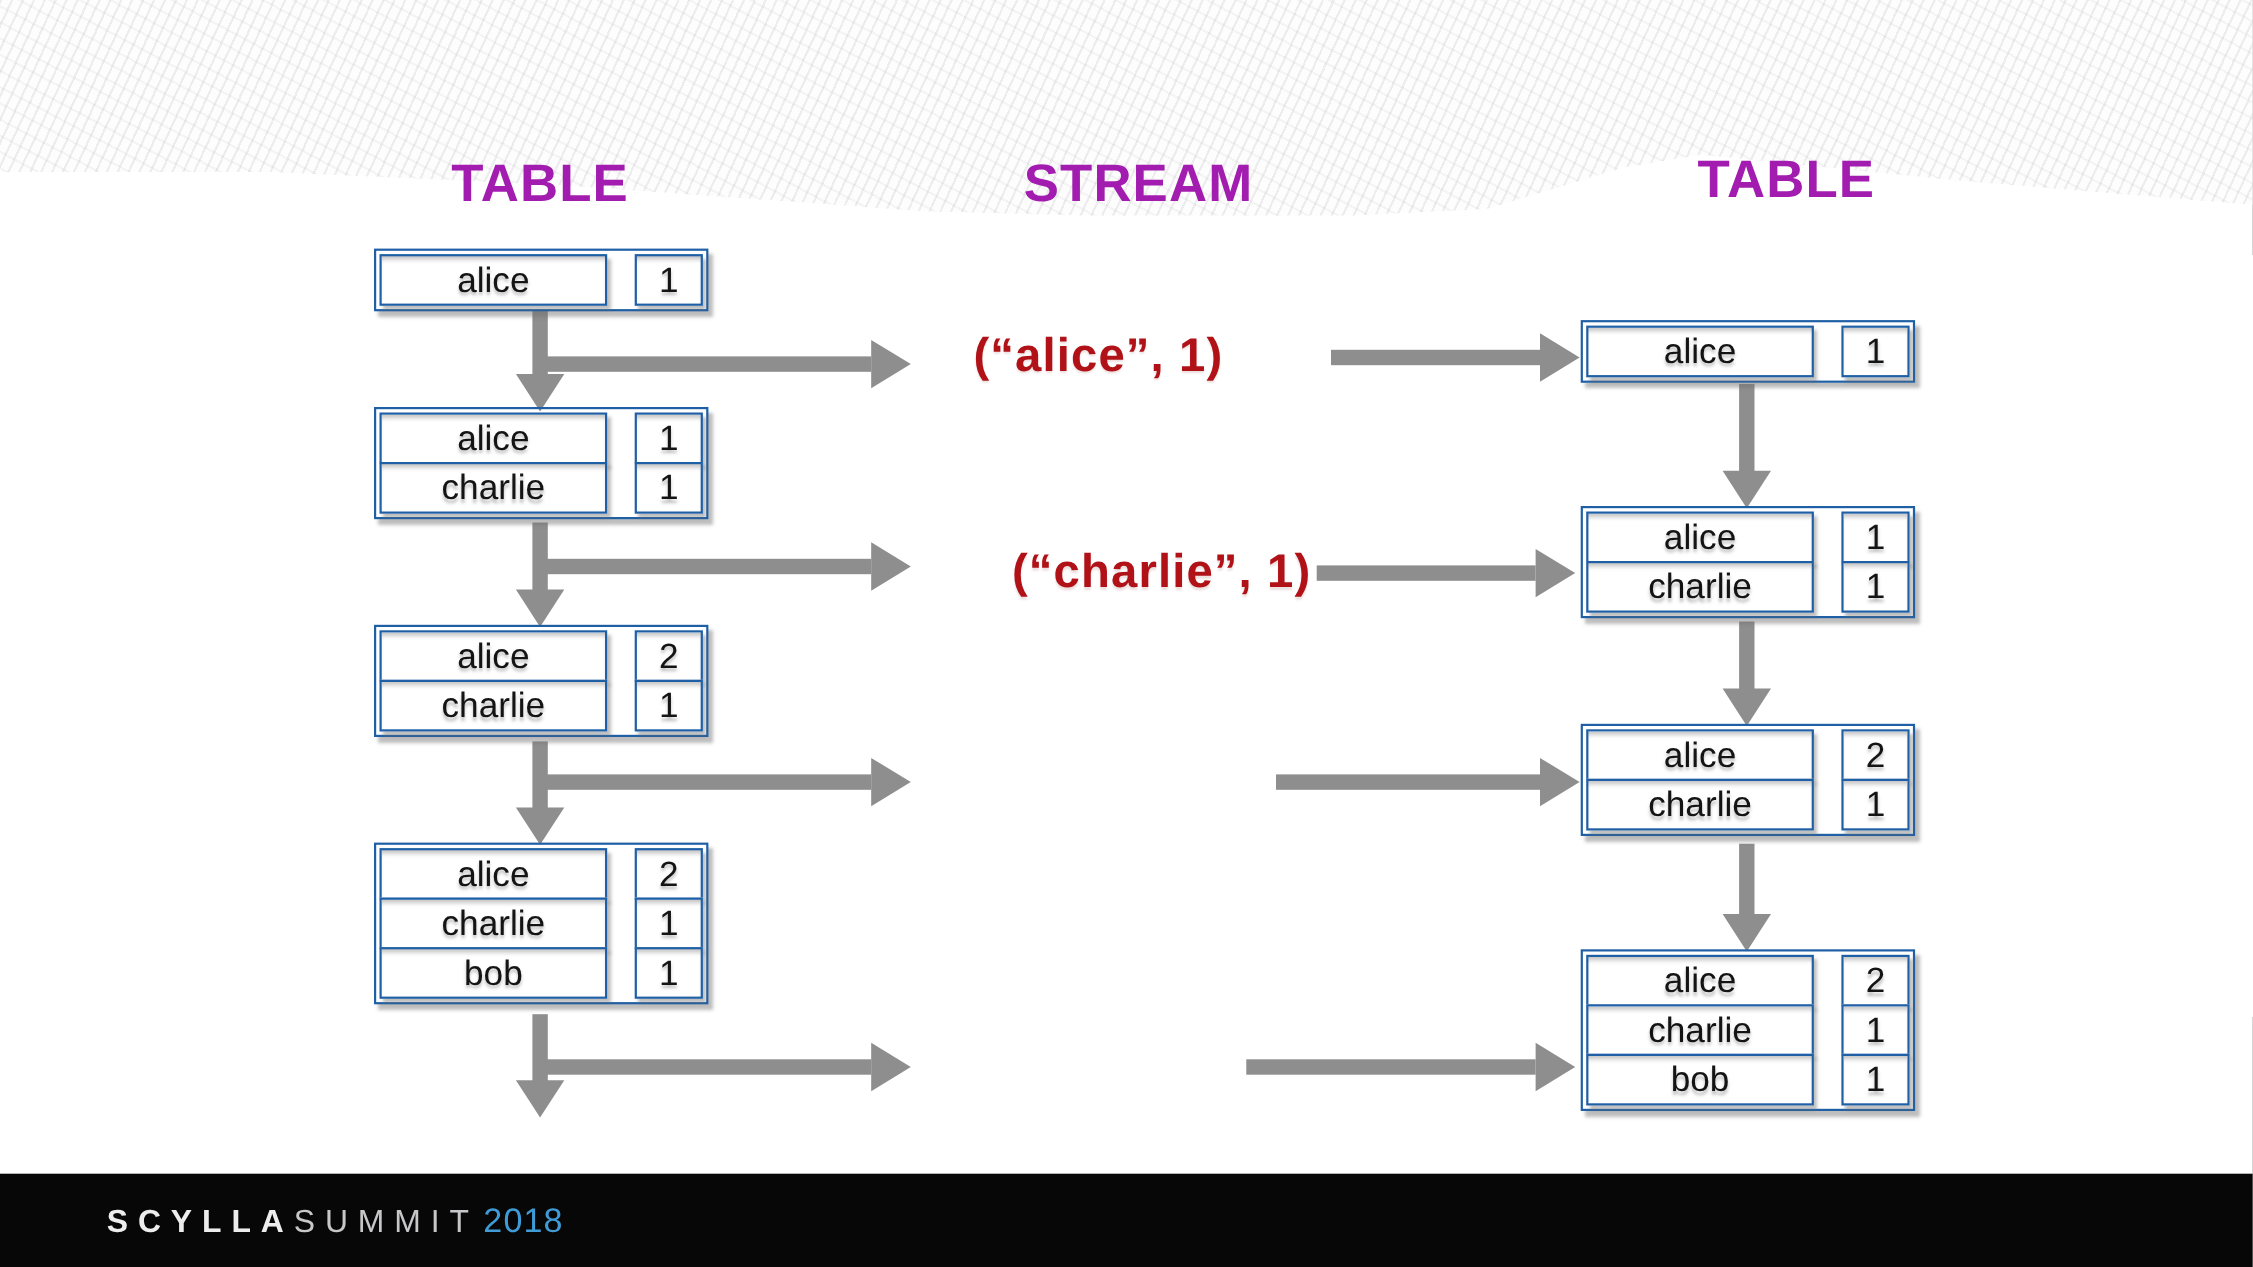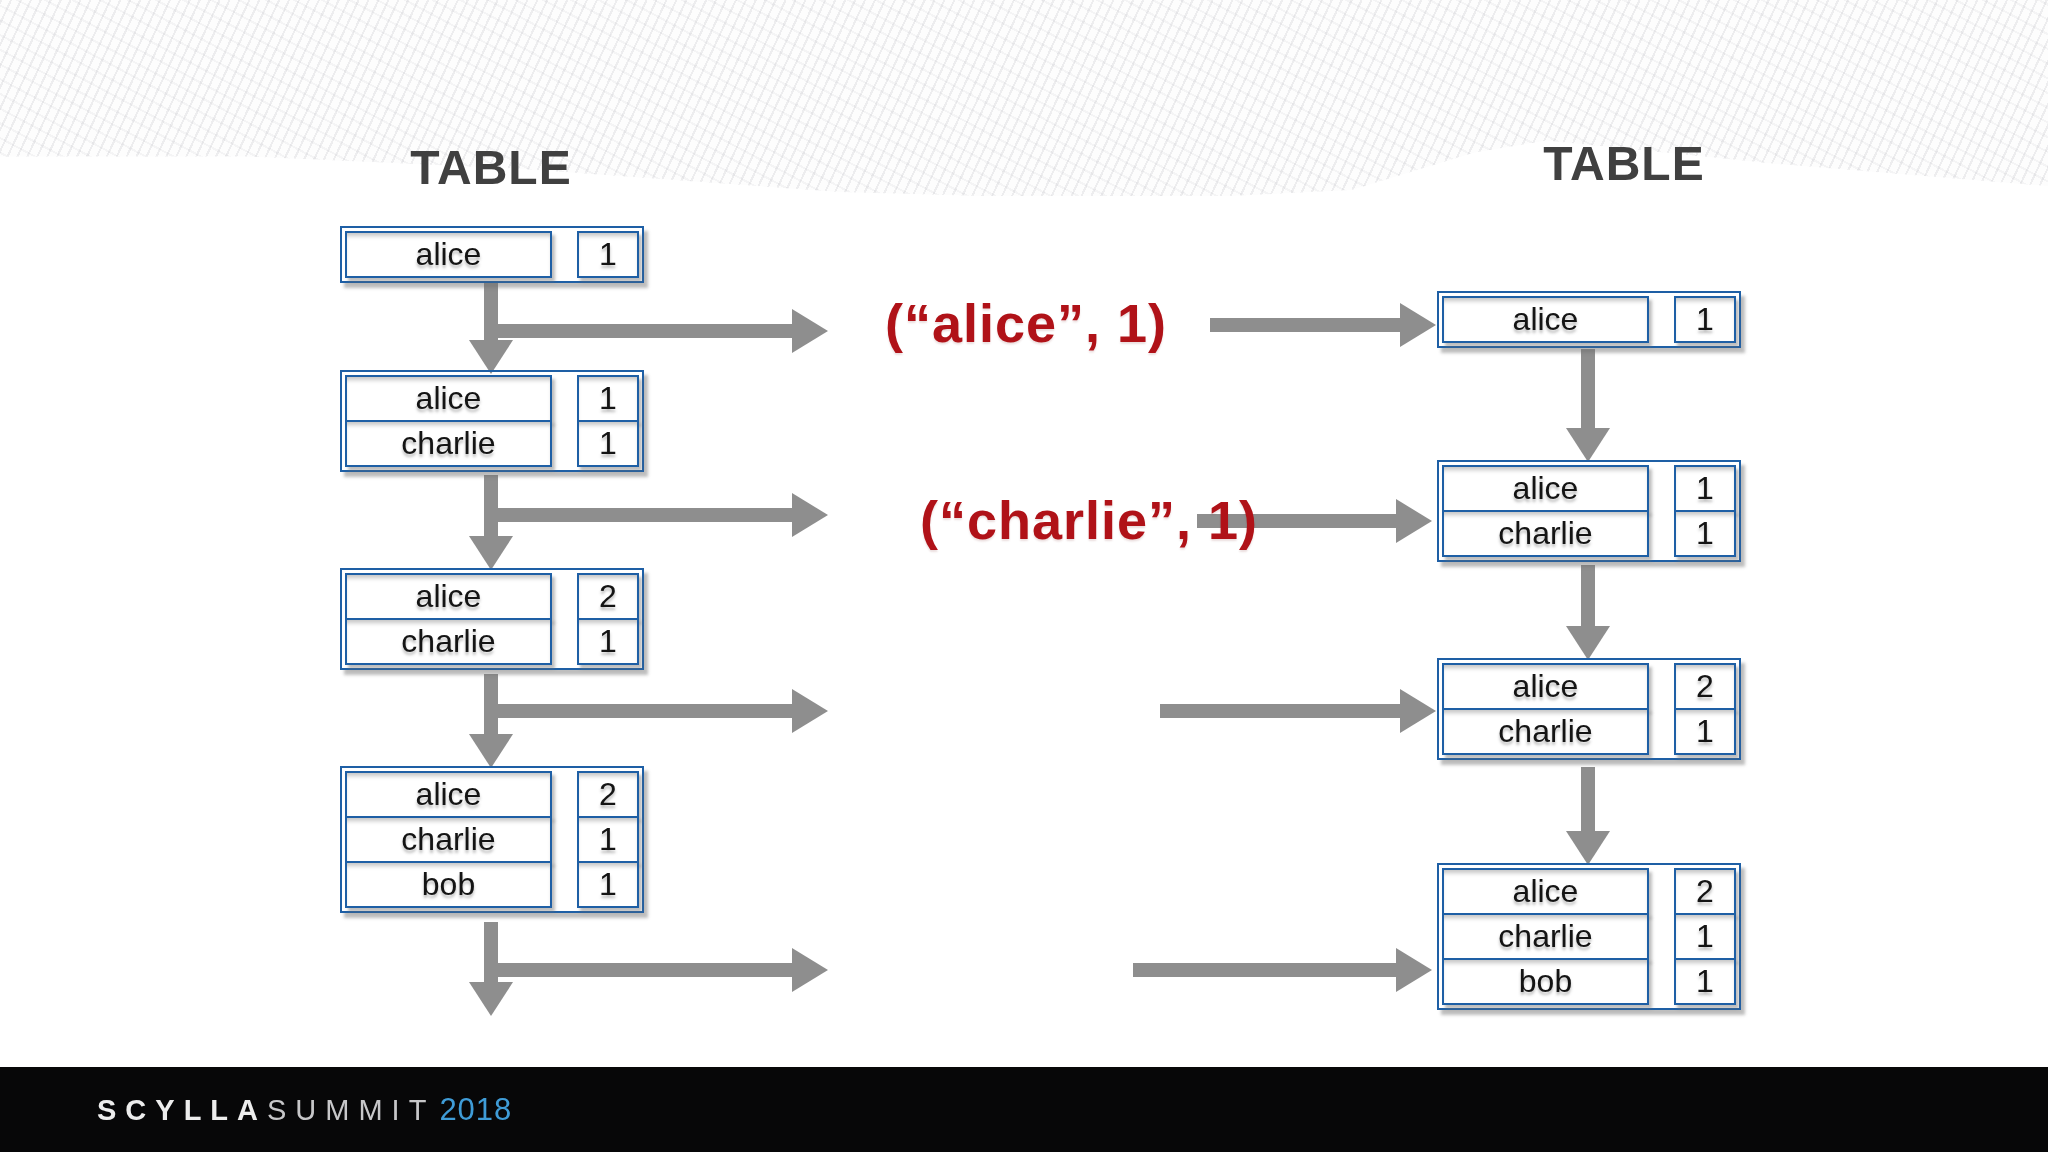--- a/index.html
+++ b/index.html
@@ -14,21 +14,21 @@
     position:absolute;left:0;top:0;width:2048px;height:198px;
     background-color:#fdfdfd;
     background-image:
       repeating-linear-gradient(115deg, rgba(155,155,165,0.16) 0 2px, transparent 2px 9px),
       repeating-linear-gradient(28deg, rgba(155,155,165,0.09) 0 2px, transparent 2px 13px);
     clip-path:polygon(0 0,100% 0,100% 94%,87% 83%,75.5% 71%,72% 77%,66% 96%,60% 99%,48% 99%,41% 97%,25% 85%,12% 79%,0 79%);
     z-index:0;
   }
   .heading{
     position:absolute;width:300px;text-align:center;
-    font-size:48px;font-weight:bold;color:#404040;letter-spacing:1px;z-index:2;
+    font-size:48px;font-weight:bold;color:#a21caf;letter-spacing:1px;z-index:2;
   }
   
   .dtable{
     position:absolute;width:304px;box-sizing:border-box;
     border:2px solid #1E5FA5;padding:3px;z-index:3;
     box-shadow:4px 5px 3px rgba(110,110,110,0.45);
     background:rgba(255,255,255,0.0);
   }
   .trow{display:flex;gap:25px;margin-top:-2px;}
   .trow:first-child{margin-top:0;}
@@ -37,21 +37,21 @@
     border:2px solid #1E5FA5;display:flex;align-items:center;justify-content:center;
     font-size:32px;color:#141414;
     box-shadow:3px 4px 3px rgba(110,110,110,0.45), inset 0 5px 4px -2px rgba(90,90,90,0.35);
     text-shadow:0 3px 3px rgba(60,60,60,0.35);
   }
   .cell.key{flex:1;}
   .cell.val{width:62px;flex:none;}
   
   .stream-text{
     position:absolute;left:885px;height:62px;display:flex;align-items:center;
-    font-size:54px;font-weight:bold;color:#B01218;z-index:2;
+    font-size:43px;font-weight:bold;color:#B01218;z-index:2;
     text-shadow:0 2px 2px rgba(120,40,40,0.15);letter-spacing:1px;
   }
   
   .shaft{position:absolute;background:#8E8E8E;z-index:1;}
   .head-right{
     position:absolute;width:0;height:0;z-index:1;
     border-top:22px solid transparent;border-bottom:22px solid transparent;
     border-left:36px solid #8E8E8E;
   }
   .head-down{
@@ -70,20 +70,21 @@
   .brand-year{font-size:31px;font-weight:normal;color:#3F9CD7;letter-spacing:1px;margin-left:4px;}
 </style>
 </head>
 <body>
 
 <div id="stage">
 
   <div class="hatch"></div>
 
   <div class="heading" style="left:341px;top:140px;">TABLE</div>
+  <div class="heading" style="left:885px;top:140px;">STREAM</div>
   <div class="heading" style="left:1474px;top:136px;">TABLE</div>
 
   <div class="dtable" style="left:340px;top:226px;">
     <div class="trow">
       <div class="cell key">alice</div>
       <div class="cell val">1</div>
     </div>
   </div>
 
   <div class="dtable" style="left:340px;top:370px;">

